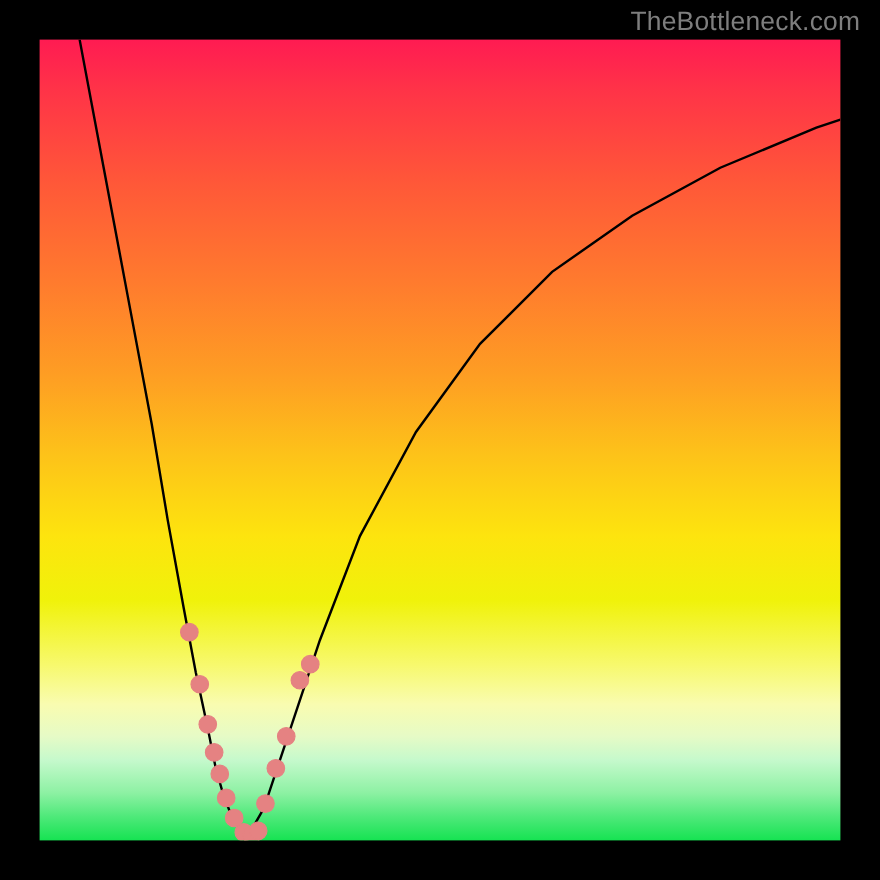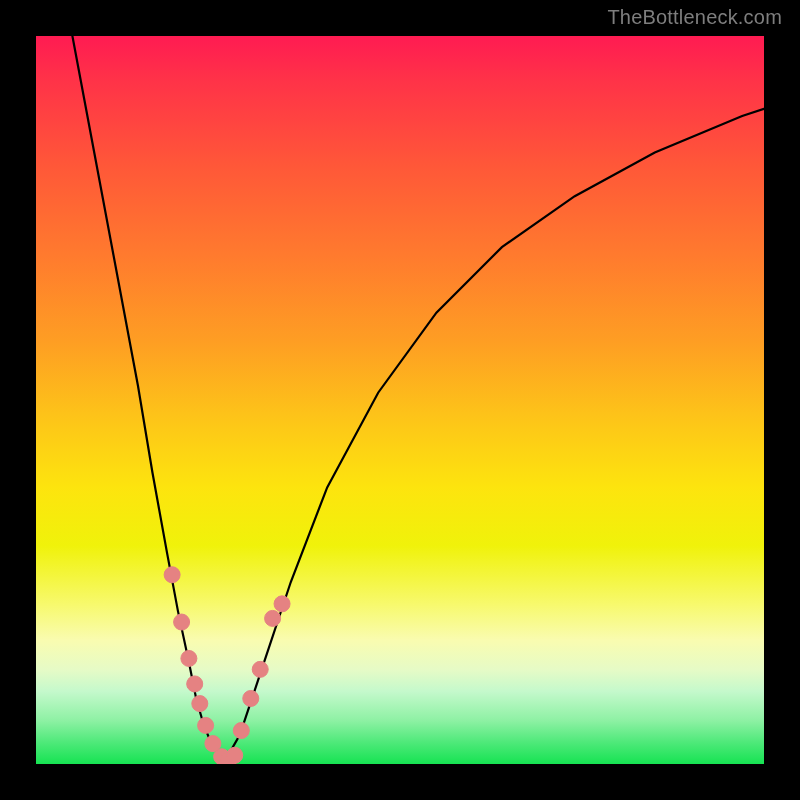--- a/index.html
+++ b/index.html
@@ -41,21 +41,21 @@
       #4fe97a 97%,
       #16e352 100%
     );
     overflow: hidden;
   }
   .watermark {
     position: absolute;
     top: 6px;
     right: 18px;
     color: #7e7e7e;
-    font-size: 20px;
+    font-size: 24px;
     font-weight: 400;
     z-index: 10;
     letter-spacing: 0.2px;
   }
   svg.overlay {
     position: absolute;
     left: 0;
     top: 0;
     width: 728px;
     height: 728px;

